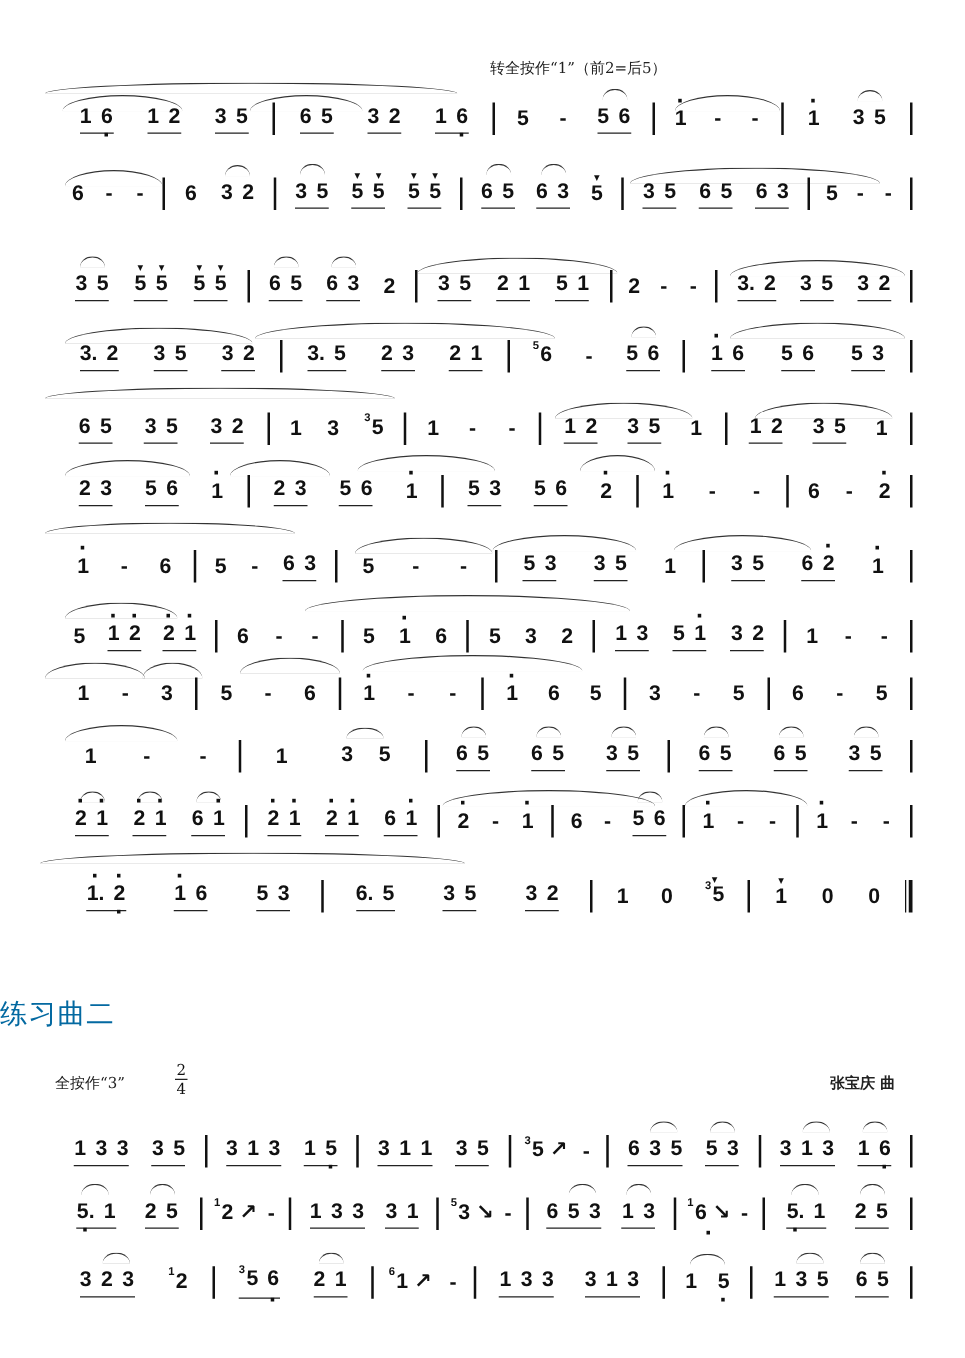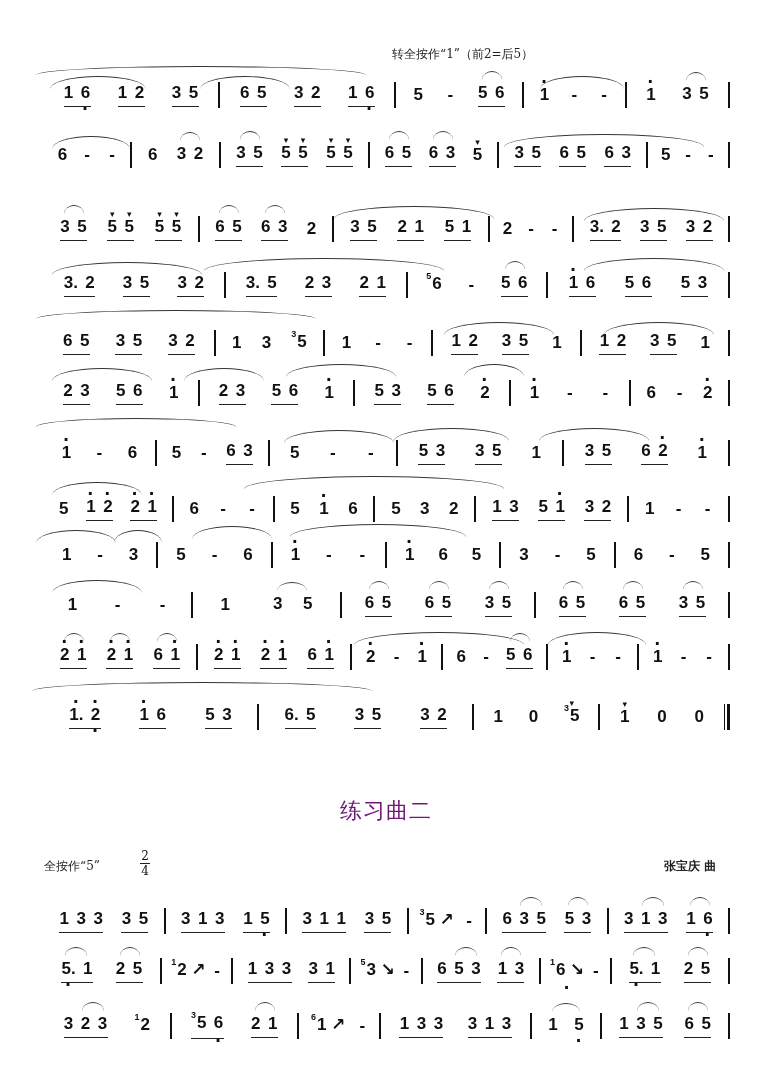--- a/index.html
+++ b/index.html
@@ -1,20 +1,20 @@
 <!DOCTYPE html>
 <html><head>
 <meta charset="utf-8">
 <style>
   html, body { margin:0; padding:0; background:#ffffff; }
   body { width:772px; height:1086px; position:relative; overflow:hidden;
          font-family:"Liberation Sans", "DejaVu Sans", sans-serif; color:#111; }
   .annot { position:absolute; font-family:"DejaVu Serif", serif; font-size:12px; color:#222; }
-  .title { position:absolute; left:0; width:772px; top:796px; text-align:center;
-           font-family:"DejaVu Sans", sans-serif; font-size:22px; color:#701a75; letter-spacing:1px; }
+  .title { position:absolute; left:0; width:772px; top:796px; text-align:left;
+           font-family:"DejaVu Sans", sans-serif; font-size:22px; color:#0369a1; letter-spacing:1px; }
   .row { position:absolute; left:44px; width:686px; height:40px; }
   .slur { position:absolute; height:12px; border-top:1.6px solid #333; border-radius:50% 50% 0 0 / 100% 100% 0 0; }
   .longslur { position:absolute; height:8px; border-top:1.6px solid #333; border-radius:50% 50% 0 0 / 100% 100% 0 0; }
   .measures { position:absolute; left:0; right:0; top:8px; height:30px; display:flex; align-items:center; }
   .bar { width:2px; height:26px; background:#111; flex:0 0 auto; }
   .dblbar { width:6px; height:26px; border-left:1.5px solid #111; border-right:3px solid #111; flex:0 0 auto; box-sizing:border-box; }
   .measure { flex:1 1 0; display:flex; justify-content:space-around; align-items:center; padding:0 6px; }
   .grp { display:flex; gap:7px; position:relative; padding-bottom:3px; }
   .grp.u1 { border-bottom:1.6px solid #222; }
   .n { font-weight:bold; font-size:17px; position:relative; line-height:20px; min-width:10px; text-align:center; }
@@ -747,21 +747,21 @@
         <span class="n acc">1</span>
         <span class="n">0</span>
         <span class="n">0</span>
       </div>
       <div class="dblbar"></div>
   </div>
 </div>
 
 <div class="title">练习曲二</div>
 
-<div class="annot" style="left:44px; top:858px;">全按作“5”</div>
+<div class="annot" style="left:44px; top:858px;">全按作“3”</div>
 <div class="time" style="left:140px; top:850px;">
   <span>2</span>
   <span class="line"></span>
   <span>4</span>
 </div>
 <div class="annot" style="left:664px; top:858px; font-weight:bold;">张宝庆  曲</div>
 
 <div class="row" style="top:898px;">
   <div class="measures">
     <div class="measure">

